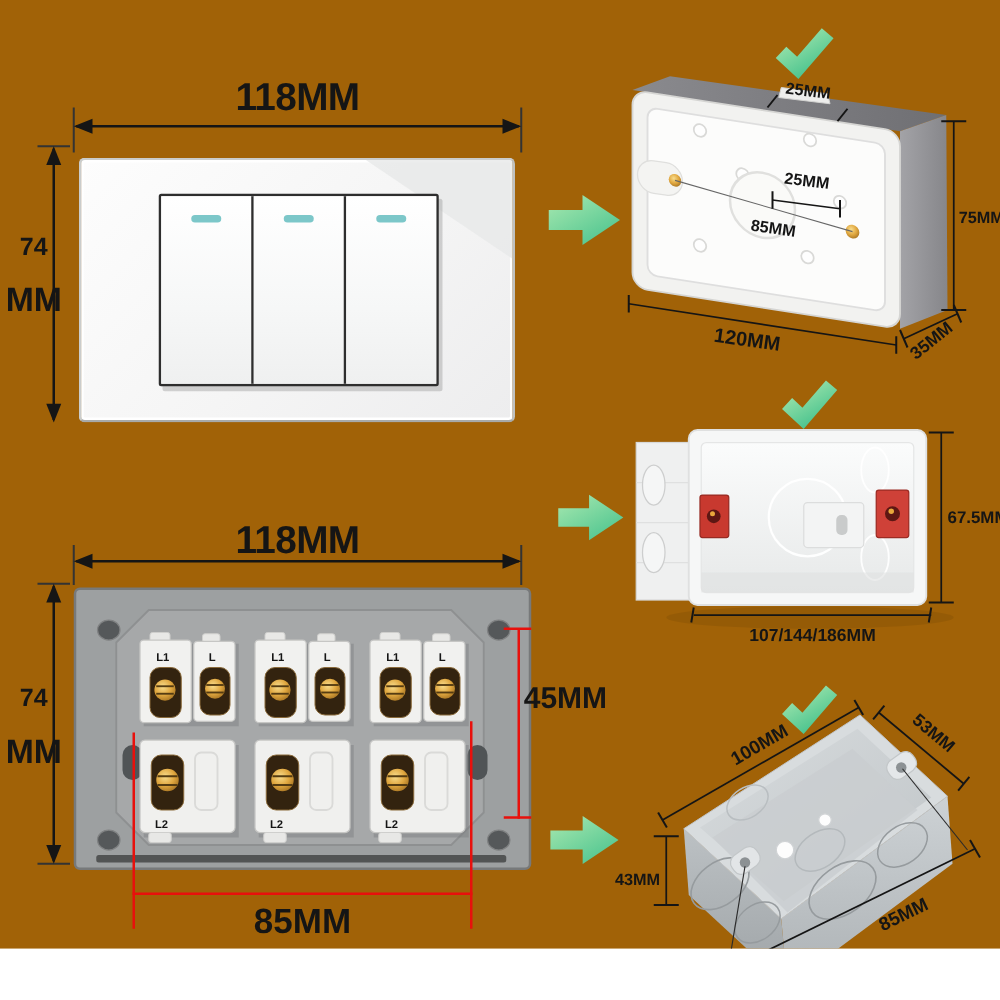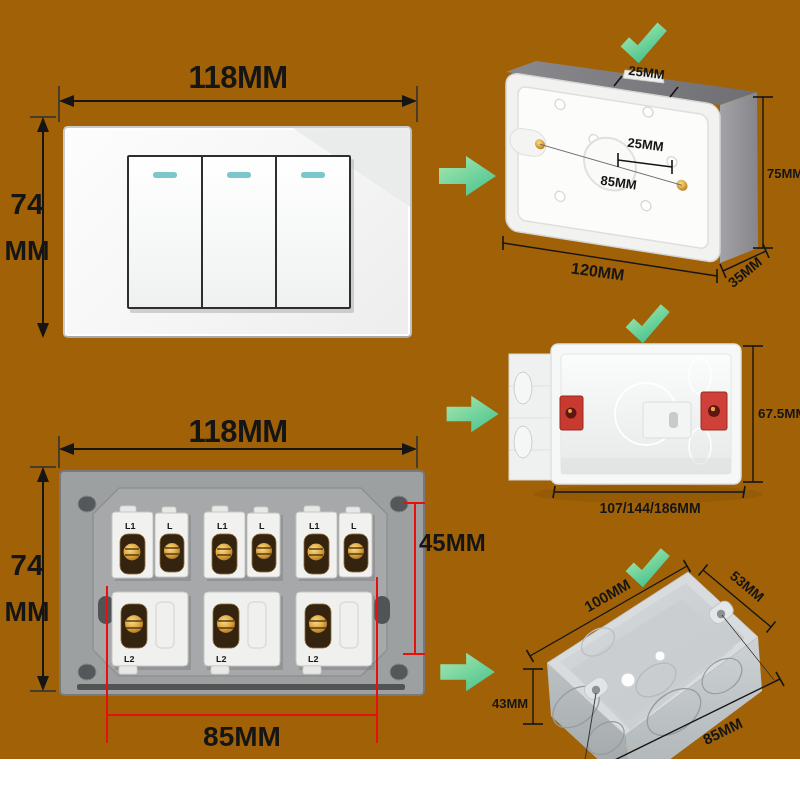--- a/index.html
+++ b/index.html
@@ -4,21 +4,21 @@
 <style>
   html,body{margin:0;padding:0;background:#ffffff;}
   .stage{position:relative;width:800px;height:759px;background:#a16207;overflow:hidden;
          font-family:"Liberation Sans",sans-serif;color:#111;}
   .abs{position:absolute;}
   .dim-xl{font-size:31px;font-weight:700;letter-spacing:-0.5px;color:#151515;}
   .dim-l{font-size:28px;font-weight:700;color:#151515;}
   .dim-m{font-size:24px;font-weight:700;color:#151515;}
   .center{text-align:center;}
   .vlabel{width:54px;text-align:center;font-weight:700;color:#151515;line-height:1.05;}
-  .vlabel .l1{font-size:30px;}
+  .vlabel .l1{font-size:20px;}
   .vlabel .l2{font-size:27px;margin-top:17px;}
   
   .panel{background:linear-gradient(135deg,#fdfdfd 0%,#f5f5f5 55%,#ededee 100%);
          border:2px solid #cacccb;border-bottom-color:#a8aaa9;border-right-color:#bfc1c0;
          border-radius:5px;box-shadow:inset 0 0 0 2px #ffffff;overflow:hidden;}
   .panel .shine{position:absolute;right:0;top:0;width:100%;height:100%;
         background:#e7e8e9;clip-path:polygon(66% 0,100% 0,100% 38%);opacity:.8;}
   .switch-frame{border:2px solid #2e2e2e;background:#ffffff;border-radius:2px;
         display:flex;box-shadow:3px 4px 0 rgba(160,160,160,.45);}
   .rocker{flex:1;position:relative;background:linear-gradient(180deg,#ffffff,#f6f7f7 60%,#eff0f0);}
@@ -222,21 +222,21 @@
       <line x1="69" y1="160" x2="85" y2="160" stroke="#553c12" stroke-width="1.5"></line>
       <rect x="99" y="134" width="18" height="46" rx="5" fill="none" stroke="#dadad8" stroke-width="1.5"></rect>
       <text x="67" y="194" font-size="9" fill="#d9d9d5">L2</text>
       <rect x="62" y="198" width="18" height="8" rx="2" fill="#e8e8e6" stroke="#cfcfcd" stroke-width="0.8"></rect>
     </g>
   </svg>
 
   <div class="abs redline" style="left:414px;top:503px;width:2px;height:152px;"></div>
   <div class="abs redline" style="left:403px;top:502px;width:22px;height:2px;"></div>
   <div class="abs redline" style="left:403px;top:653px;width:22px;height:2px;"></div>
-  <div class="abs dim-m" style="left:419px;top:529px;">45MM</div>
+  <div class="abs dim-m" style="left:419px;top:545px;">45MM</div>
 
   <div class="abs redline" style="left:106px;top:586px;width:2px;height:157px;"></div>
   <div class="abs redline" style="left:376px;top:577px;width:2px;height:166px;"></div>
   <div class="abs redline" style="left:106px;top:714px;width:272px;height:2px;"></div>
   <div class="abs dim-l center" style="left:106px;top:721px;width:272px;">85MM</div>
 
   <svg class="abs" style="left:613px;top:18px;" width="60" height="44" viewBox="0 0 56 46">
     <path d="M9,25 L23,38 L48,9" stroke="url(#greenGrad)" stroke-width="13" fill="none"></path>
   </svg>
   <svg class="abs" style="left:438px;top:153px;" width="62" height="46" viewBox="0 0 60 46">

